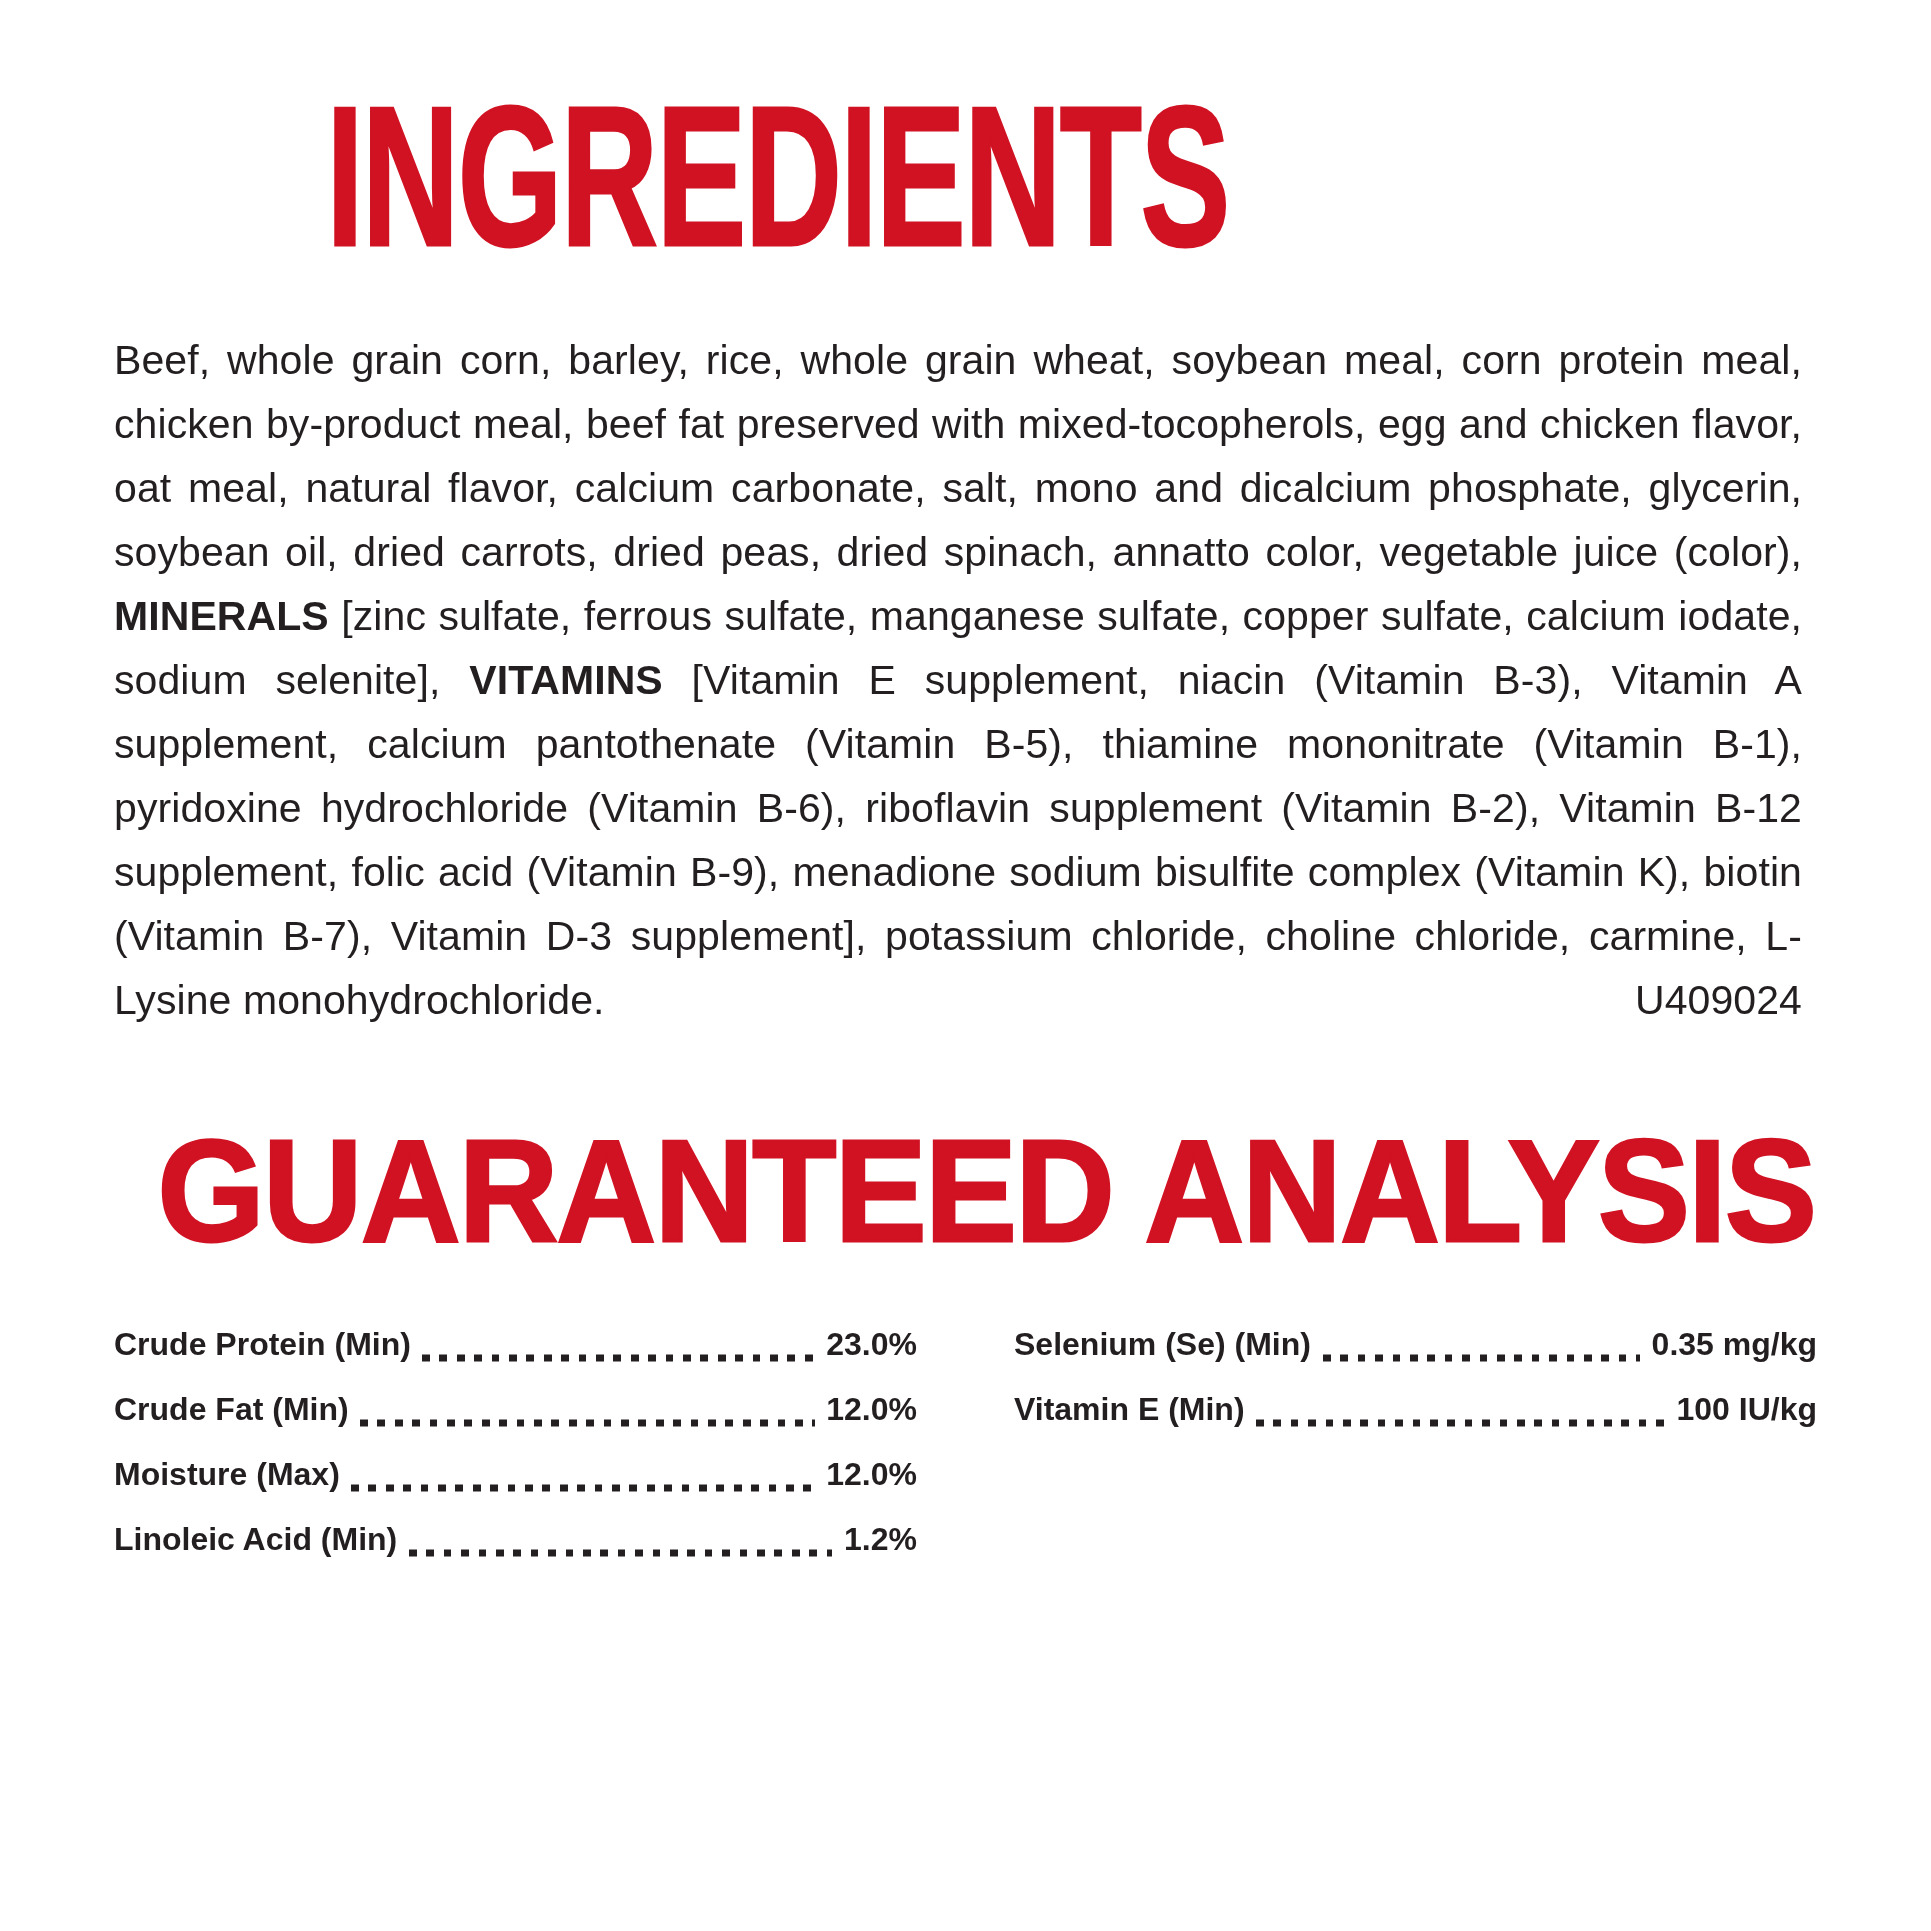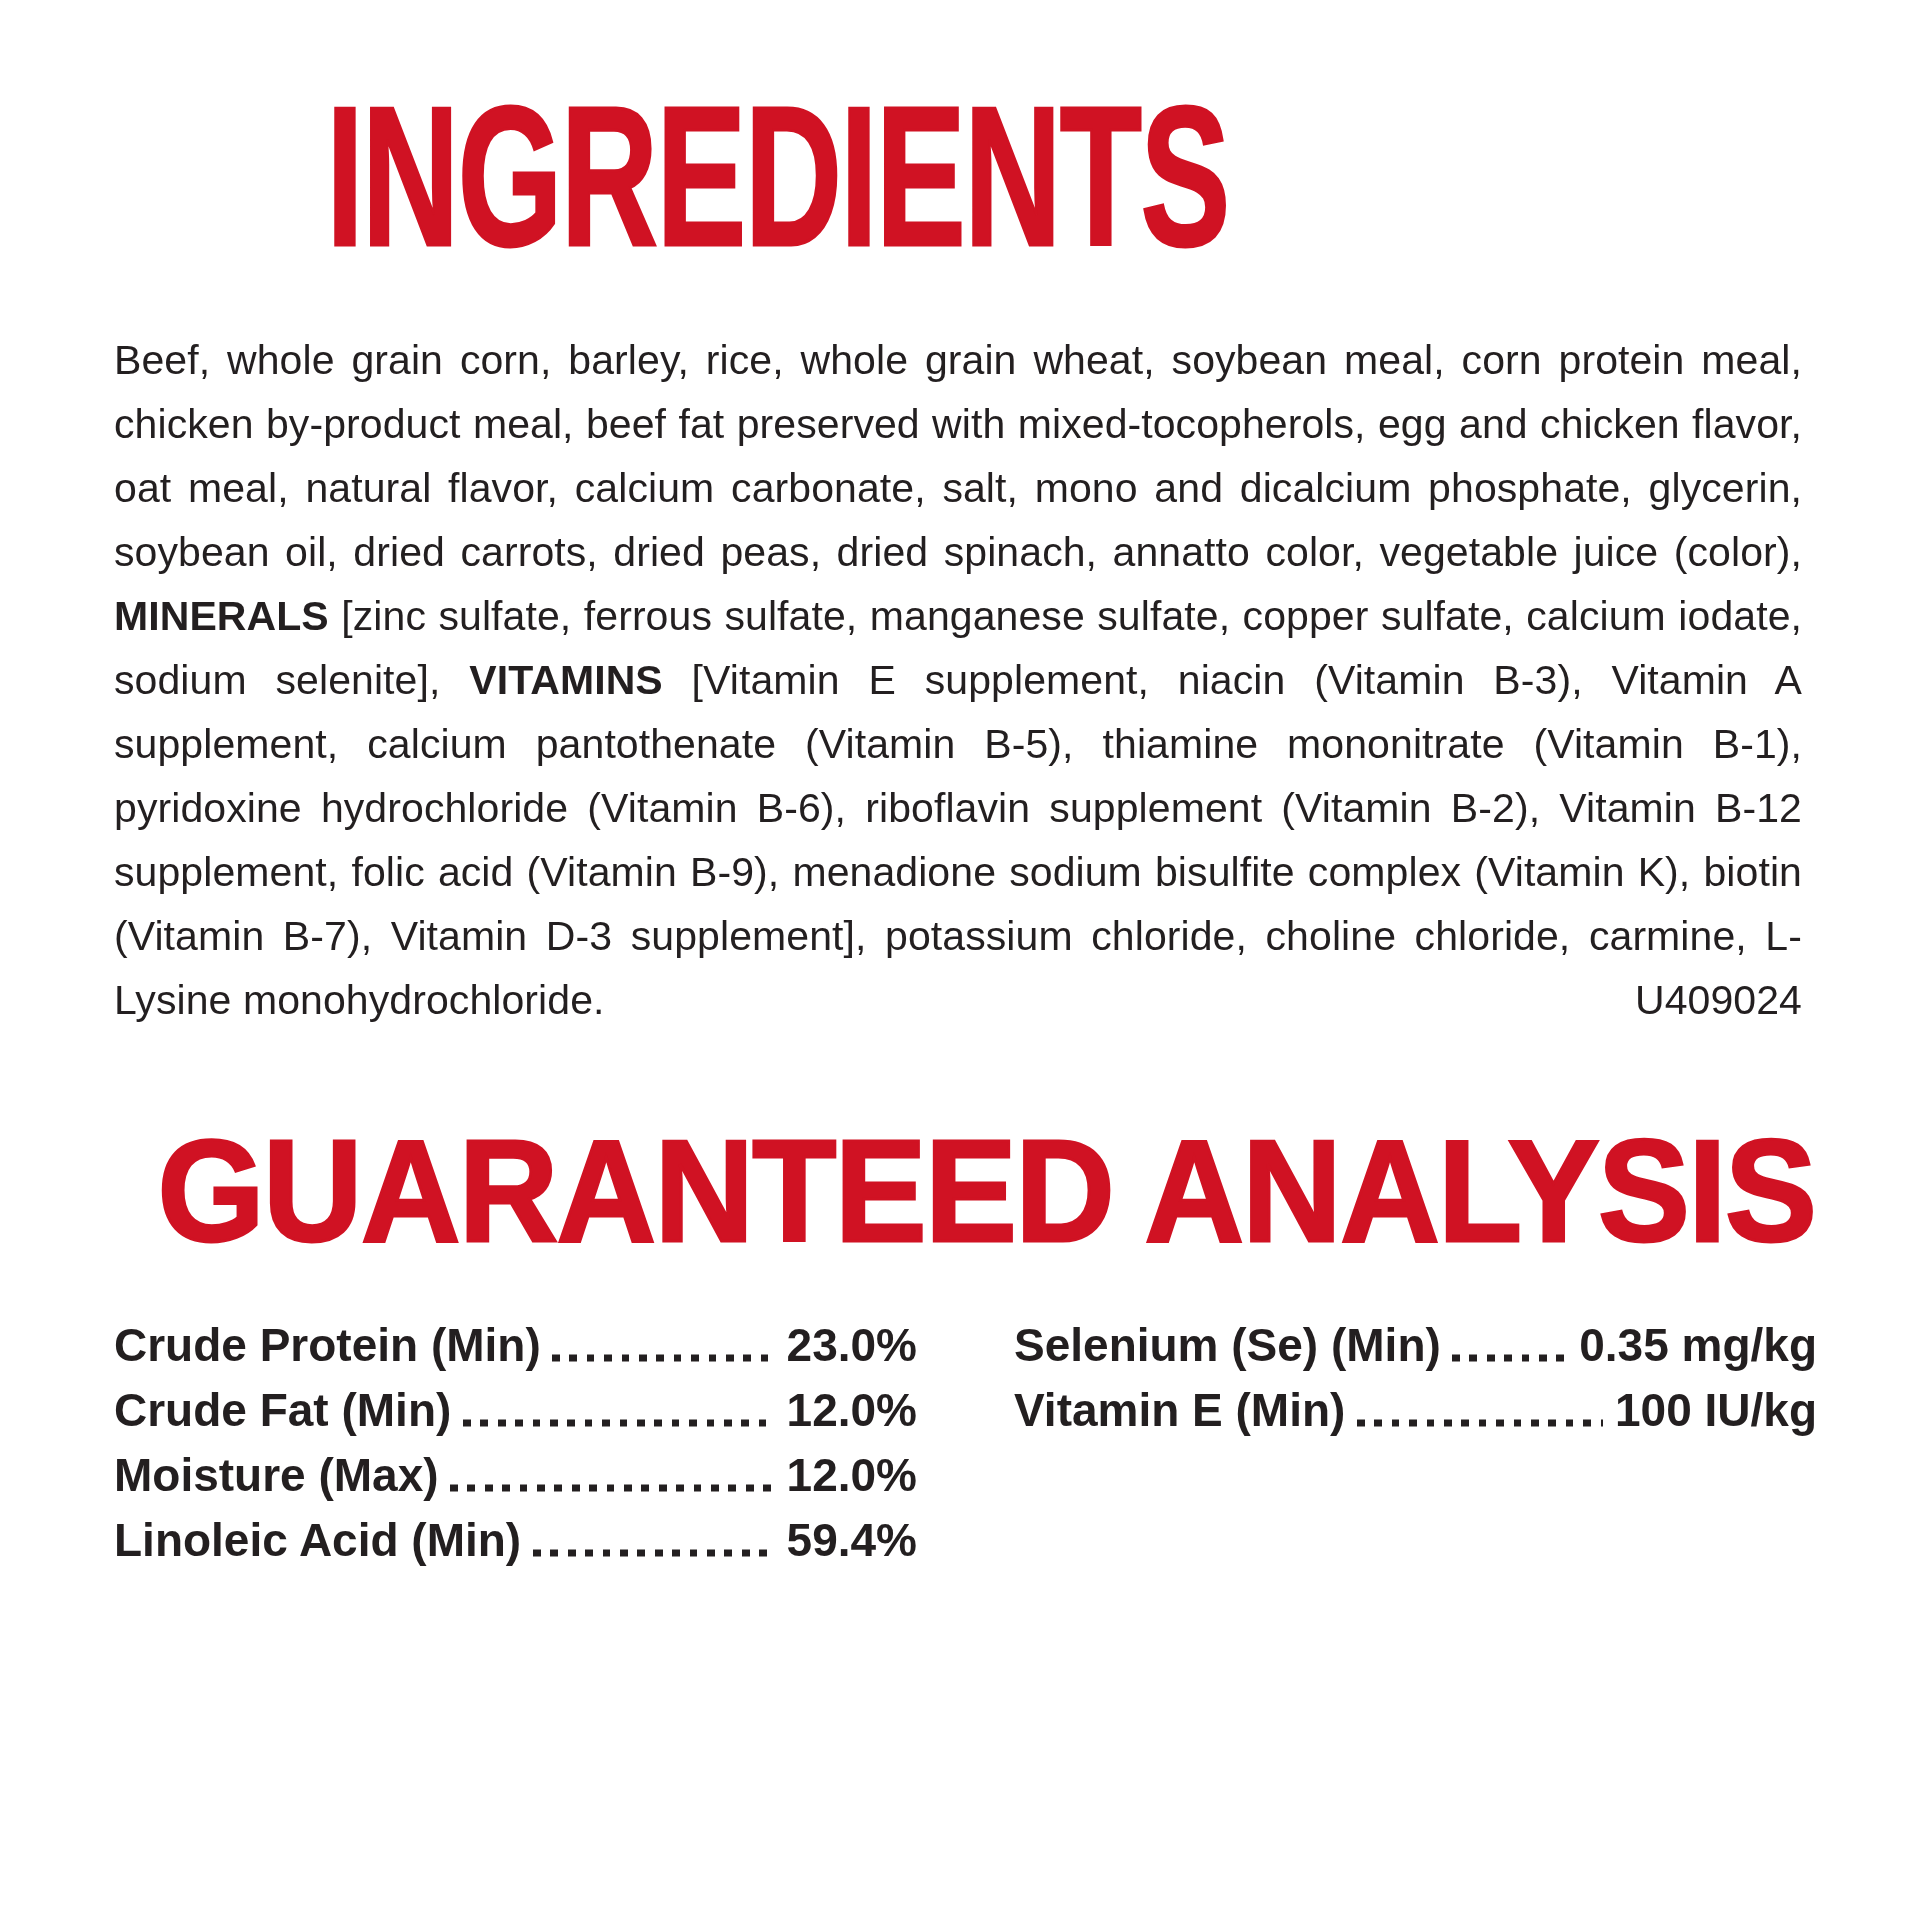--- a/index.html
+++ b/index.html
@@ -53,21 +53,21 @@
   .ga-table {
     display: flex;
     gap: 97px;
     margin-top: 53px;
   }
   .ga-col { flex: 1 1 0; min-width: 0; }
   .ga-row {
     display: flex;
     align-items: center;
     height: 65px;
-    font-size: 46px;
+    font-size: 32px;
     font-weight: 700;
     white-space: nowrap;
   }
   .ga-label { flex: 0 0 auto; }
   .ga-leader {
     flex: 1 1 auto;
     height: 7.7px;
     margin: 0 11.6px;
     align-self: center;
     transform: translateY(13.5px);
@@ -111,21 +111,21 @@
           <span class="ga-value">12.0%</span>
         </div>
         <div class="ga-row">
           <span class="ga-label">Moisture (Max)</span>
           <span class="ga-leader"></span>
           <span class="ga-value">12.0%</span>
         </div>
         <div class="ga-row">
           <span class="ga-label">Linoleic Acid (Min)</span>
           <span class="ga-leader"></span>
-          <span class="ga-value">59.4%</span>
+          <span class="ga-value">1.2%</span>
         </div>
       </div>
     <div class="ga-col">
         <div class="ga-row">
           <span class="ga-label">Selenium (Se) (Min)</span>
           <span class="ga-leader"></span>
           <span class="ga-value">0.35 mg/kg</span>
         </div>
         <div class="ga-row">
           <span class="ga-label">Vitamin E (Min)</span>

